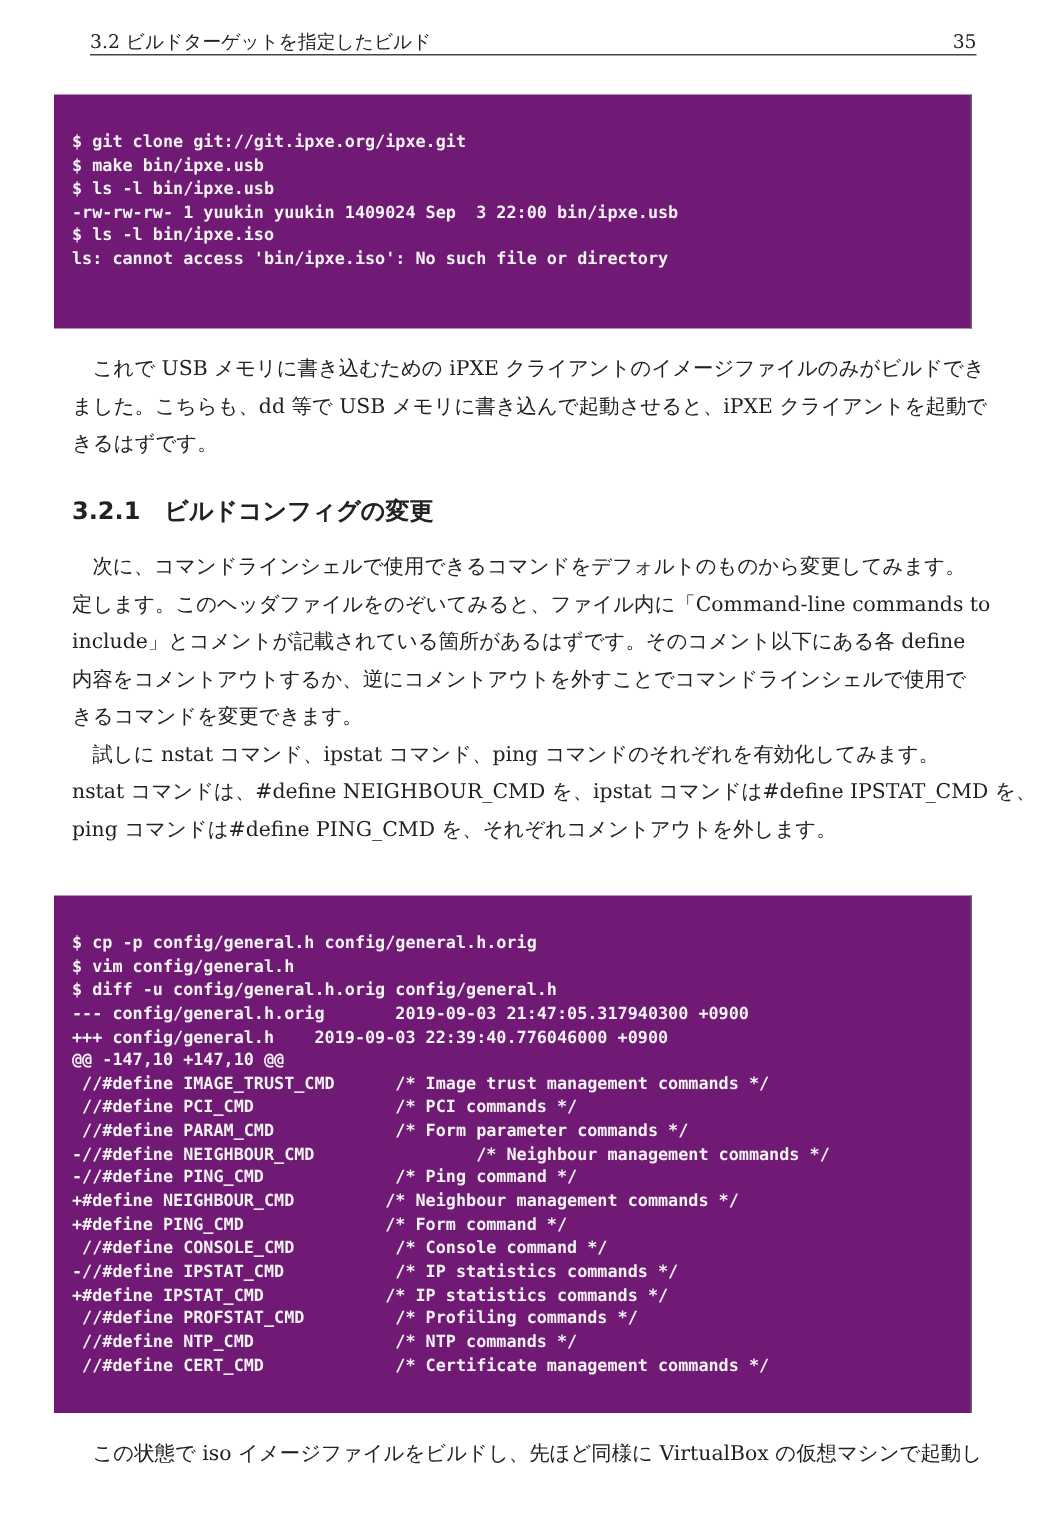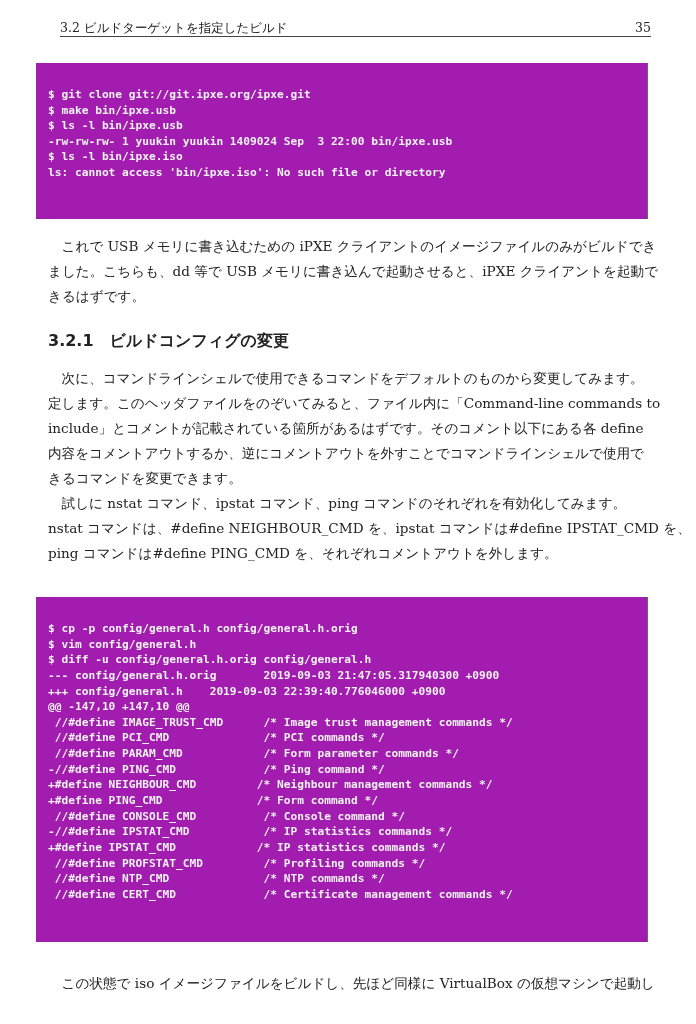--- a/index.html
+++ b/index.html
@@ -2,21 +2,21 @@
 <html><head>
 <meta charset="utf-8">
 <style>
   html, body { margin: 0; padding: 0; background: #ffffff; }
   body { width: 696px; height: 1024px; position: relative; overflow: hidden;
          font-family: "DejaVu Serif", "Liberation Serif", serif; color: #222; }
   .header { position: absolute; left: 48px; top: 18px; width: 591px; height: 18px;
             border-bottom: 1px solid #444; font-size: 12.5px; margin-left: 12px; }
   .header .title { position: absolute; left: 0; top: 2px; }
   .header .pagenum { position: absolute; right: 0; top: 2px; }
-  .code { position: absolute; left: 36px; width: 612px; background: #a21caf;
+  .code { position: absolute; left: 36px; width: 612px; background: #701a75;
           color: #f2f2f2; font-family: "DejaVu Sans Mono", "Liberation Mono", monospace;
           font-size: 11.2px; font-weight: bold; box-sizing: border-box;
           padding-left: 12px; border-right: 1px solid #666; }
   .code .line { height: 15.6px; line-height: 15.6px; white-space: pre; }
   #code1 { top: 63px; height: 156px; padding-top: 24px; }
   #code2 { top: 597px; height: 345px; padding-top: 24px; }
   #code2 .line { height: 15.65px; line-height: 15.65px; }
   .para { position: absolute; left: 48px; width: 591px; font-size: 13.6px;
           line-height: 25px; text-align: justify; }
   .para .l { display: block; white-space: nowrap; height: 25px; }
@@ -65,26 +65,27 @@
 <div class="code" id="code2">
   <div class="line">$ cp -p config/general.h config/general.h.orig</div>
   <div class="line">$ vim config/general.h</div>
   <div class="line">$ diff -u config/general.h.orig config/general.h</div>
   <div class="line">--- config/general.h.orig       2019-09-03 21:47:05.317940300 +0900</div>
   <div class="line">+++ config/general.h    2019-09-03 22:39:40.776046000 +0900</div>
   <div class="line">@@ -147,10 +147,10 @@</div>
   <div class="line"> //#define IMAGE_TRUST_CMD      /* Image trust management commands */</div>
   <div class="line"> //#define PCI_CMD              /* PCI commands */</div>
   <div class="line"> //#define PARAM_CMD            /* Form parameter commands */</div>
+  <div class="line">-//#define NEIGHBOUR_CMD                /* Neighbour management commands */</div>
   <div class="line">-//#define PING_CMD             /* Ping command */</div>
   <div class="line">+#define NEIGHBOUR_CMD         /* Neighbour management commands */</div>
   <div class="line">+#define PING_CMD              /* Form command */</div>
   <div class="line"> //#define CONSOLE_CMD          /* Console command */</div>
   <div class="line">-//#define IPSTAT_CMD           /* IP statistics commands */</div>
   <div class="line">+#define IPSTAT_CMD            /* IP statistics commands */</div>
   <div class="line"> //#define PROFSTAT_CMD         /* Profiling commands */</div>
   <div class="line"> //#define NTP_CMD              /* NTP commands */</div>
   <div class="line"> //#define CERT_CMD             /* Certificate management commands */</div>
 </div>
 
-<div class="para" style="top:957px;margin-top:14px;">
+<div class="para" style="top:957px;">
   <span class="l">　この状態で iso イメージファイルをビルドし、先ほど同様に VirtualBox の仮想マシンで起動し</span>
 </div>
 
 </body></html>

